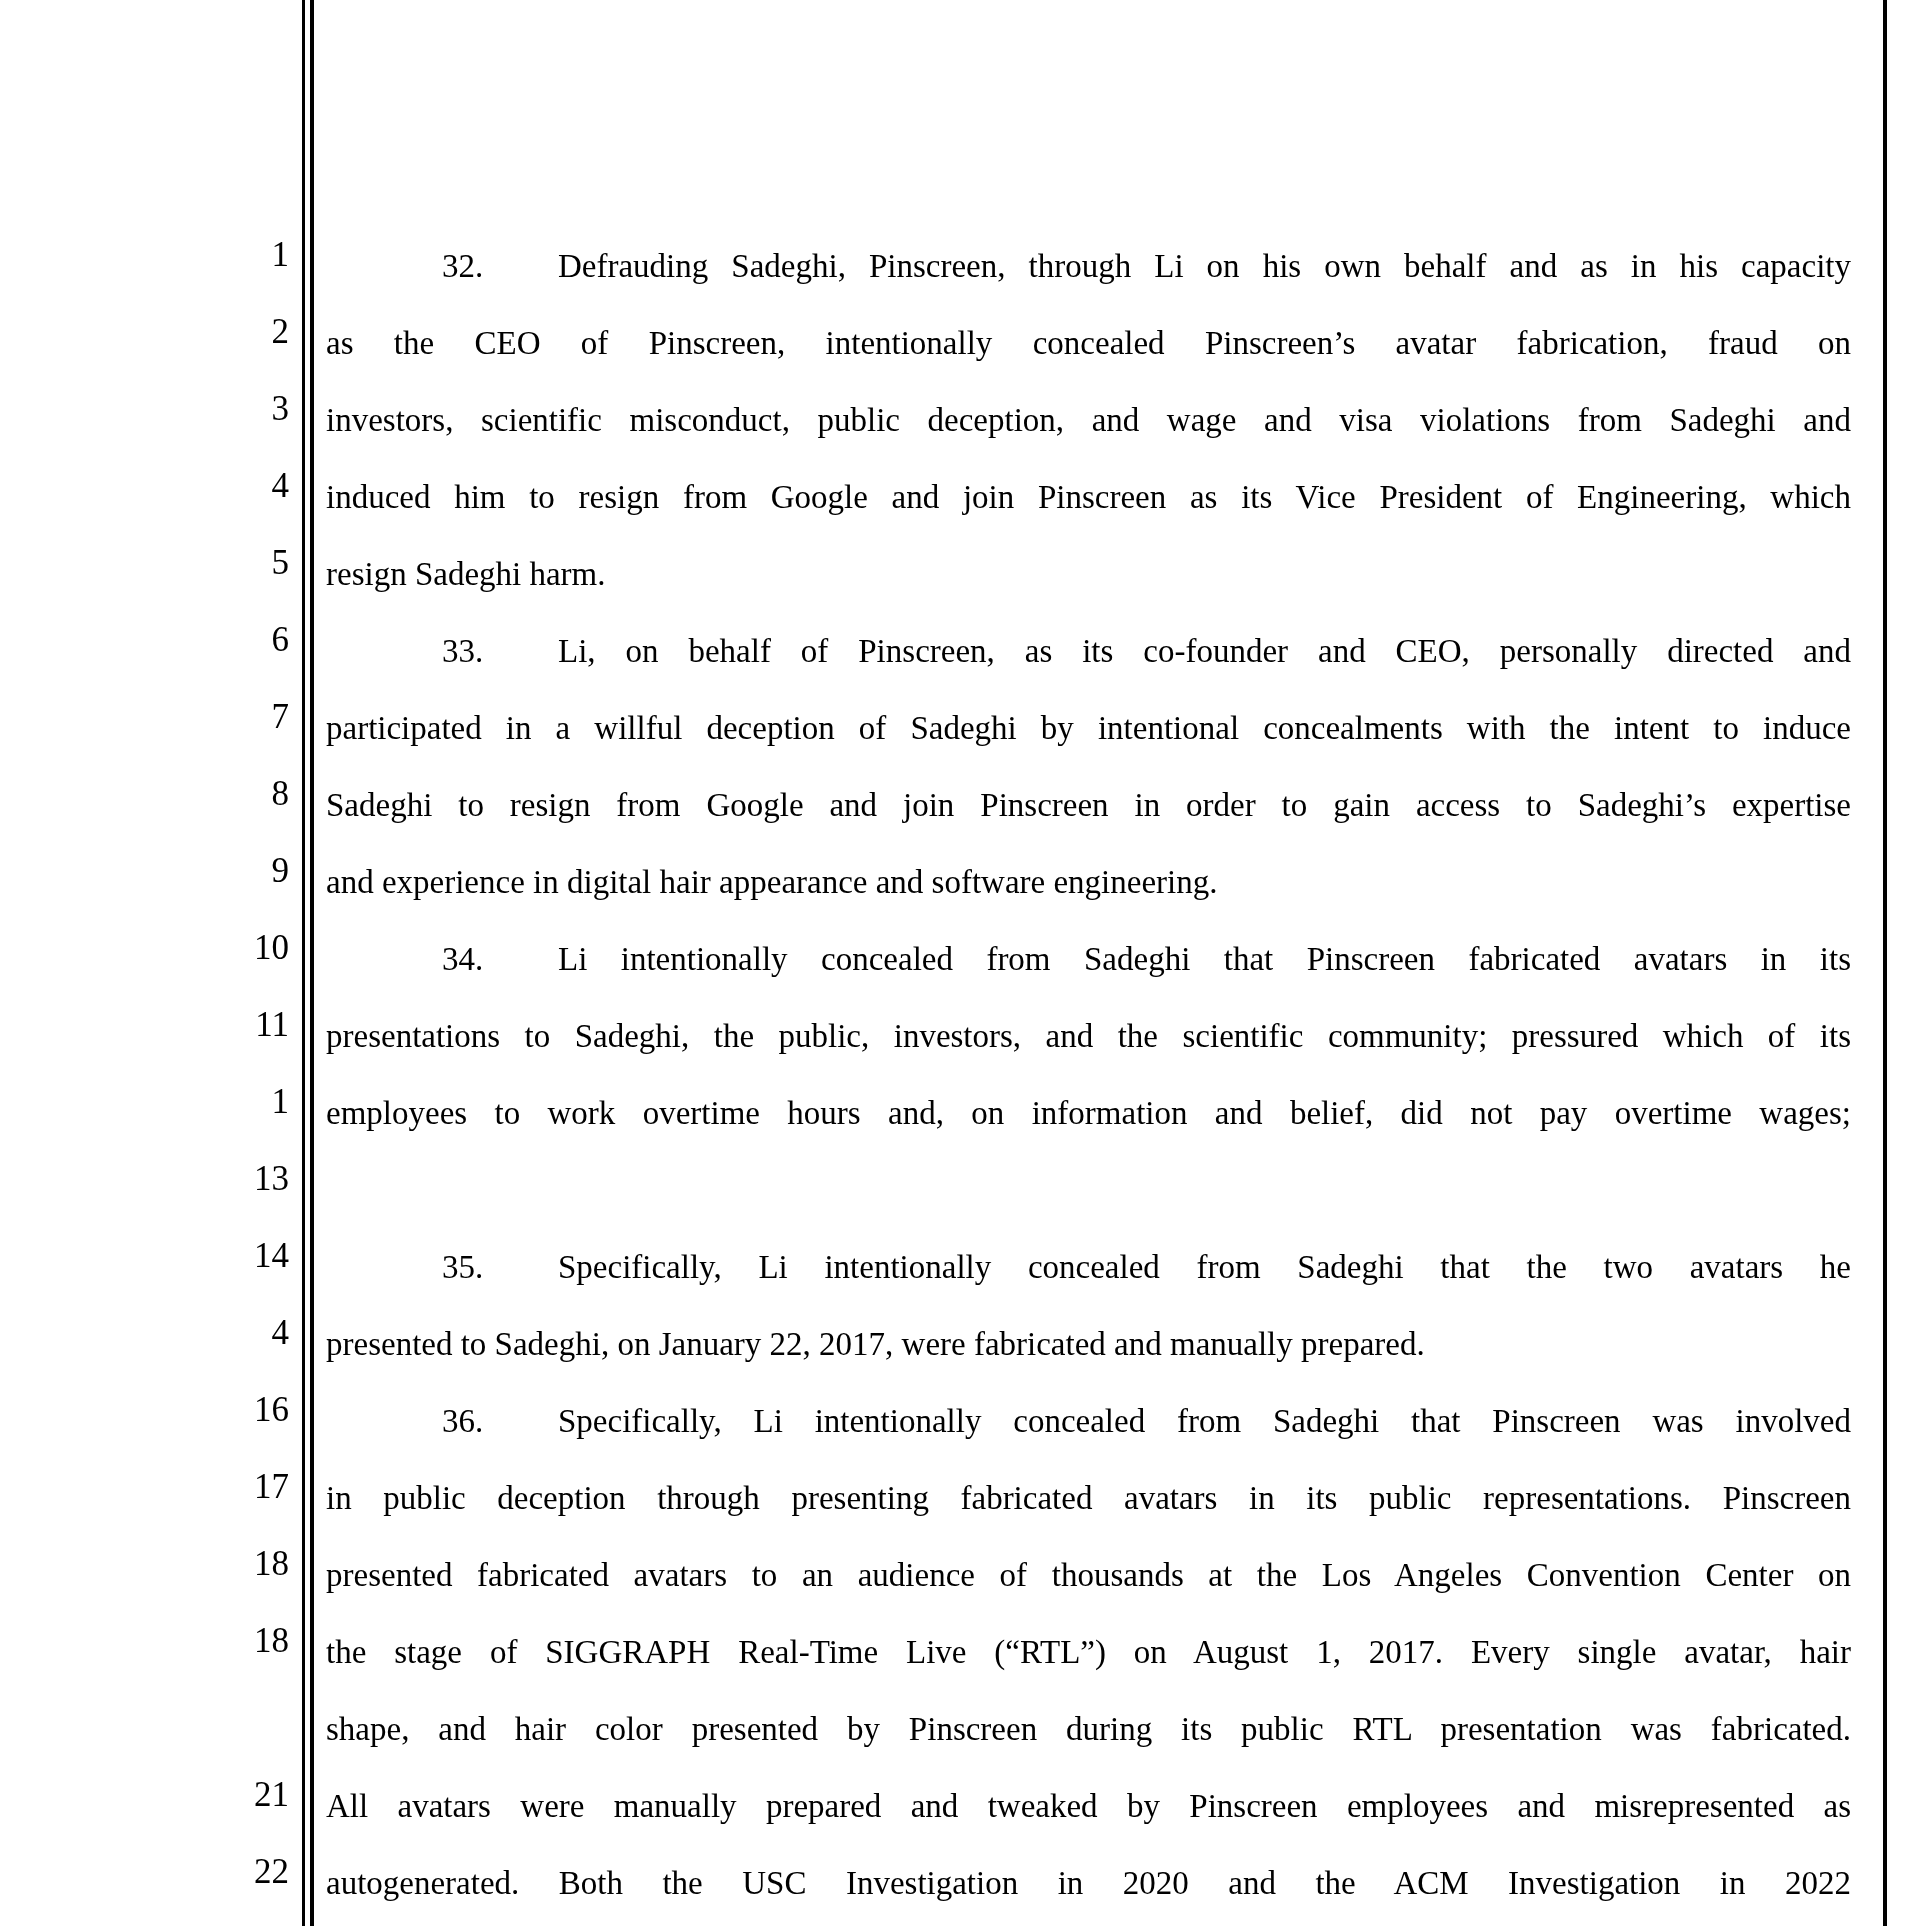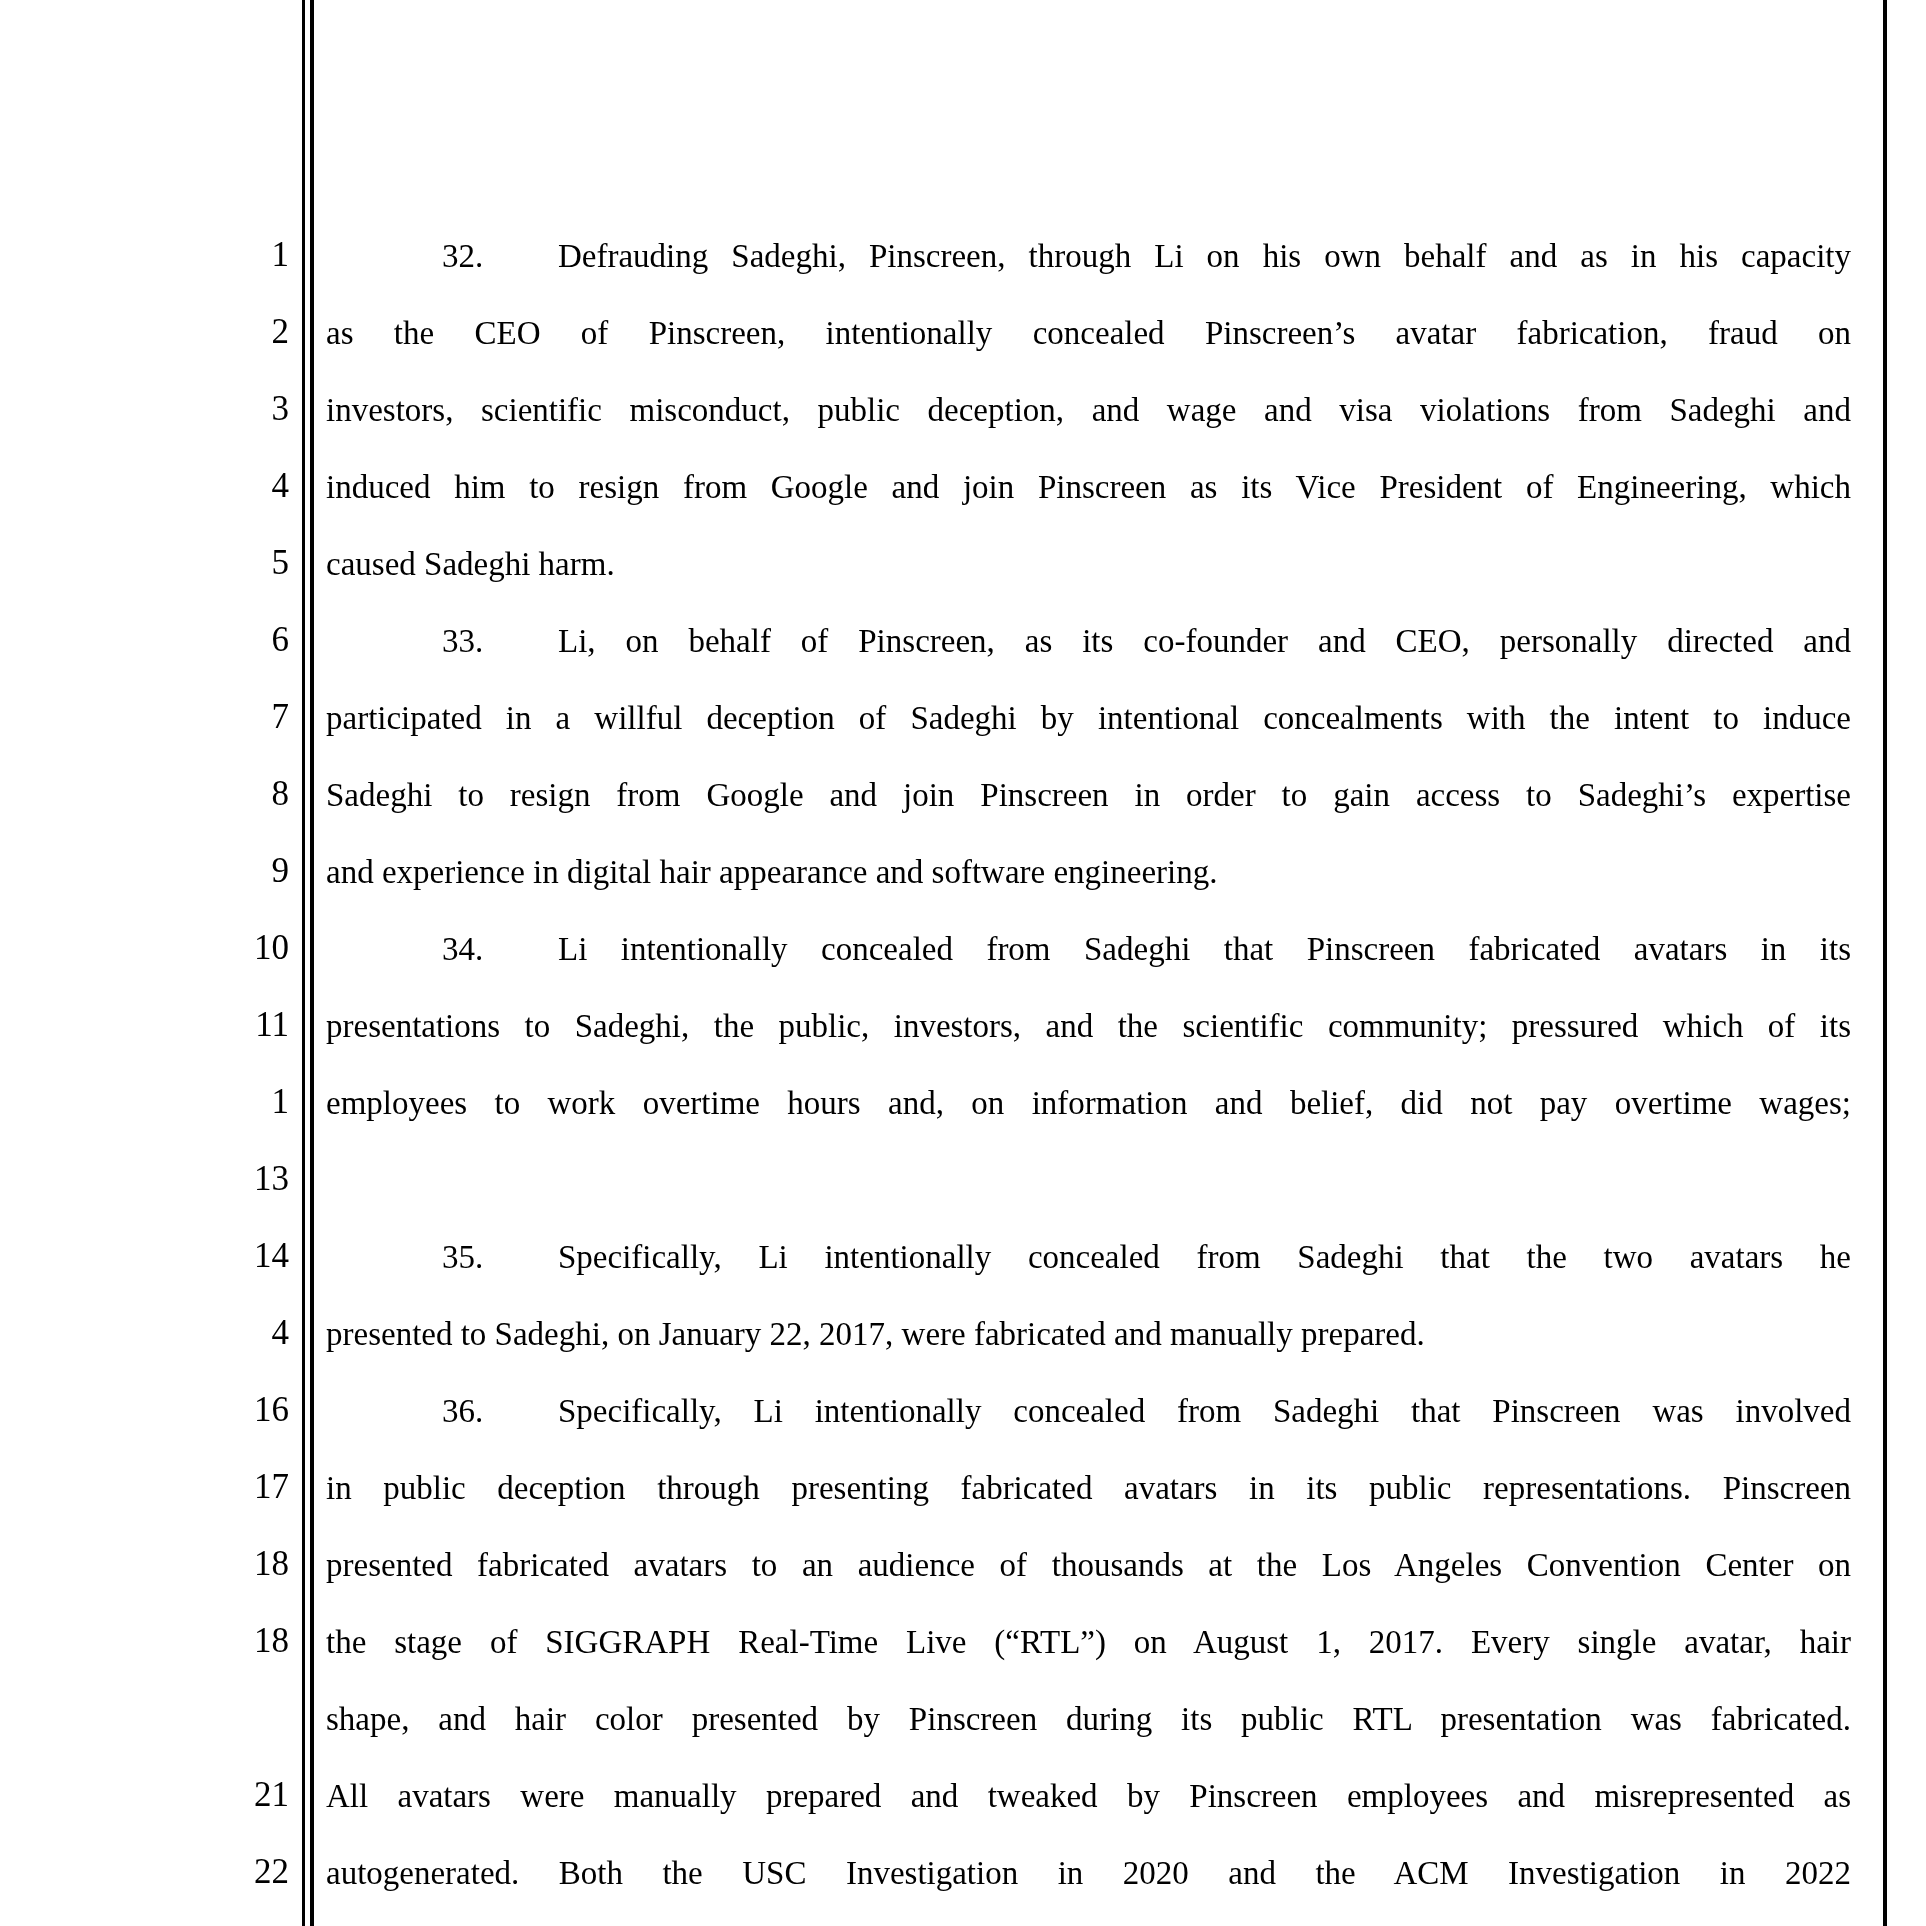--- a/index.html
+++ b/index.html
@@ -17,21 +17,21 @@
   .vrule.right-a { left: 1883px; width: 3.5px; }
 
   #rows { position: absolute; left: 0; top: 216px; width: 1965px; }
   .row  { position: relative; height: 77px; }
   .num  {
     position: absolute; left: 0; top: 0;
     width: 289px; height: 77px; line-height: 77px;
     text-align: right; font-size: 35px;
   }
   .txt  {
-    position: absolute; left: 326px; top: 2px;
+    position: absolute; left: 326px; top: 12px;
     width: 1525px; height: 77px; line-height: 77px;
     font-size: 33px; overflow: hidden;
   }
   .txt.just { text-align: justify; text-align-last: justify; }
   .txt.left { text-align: left; }
   .ind  { display: inline-block; width: 116px; }
   .pnum { display: inline-block; width: 116px; }
 </style>
 </head>
 <body>
@@ -52,21 +52,21 @@
     <div class="row">
       <div class="num">3</div>
       <div class="txt just">investors, scientific misconduct, public deception, and wage and visa violations from Sadeghi and</div>
     </div>
     <div class="row">
       <div class="num">4</div>
       <div class="txt just">induced him to resign from Google and join Pinscreen as its Vice President of Engineering, which</div>
     </div>
     <div class="row">
       <div class="num">5</div>
-      <div class="txt left">caused Sadeghi harm.</div>
+      <div class="txt left">resign Sadeghi harm.</div>
     </div>
     <div class="row">
       <div class="num">6</div>
       <div class="txt just"><span class="ind"></span><span class="pnum">33.</span>Li, on behalf of Pinscreen, as its co-founder and CEO, personally directed and</div>
     </div>
     <div class="row">
       <div class="num">7</div>
       <div class="txt just">participated in a willful deception of Sadeghi by intentional concealments with the intent to induce</div>
     </div>
     <div class="row">

